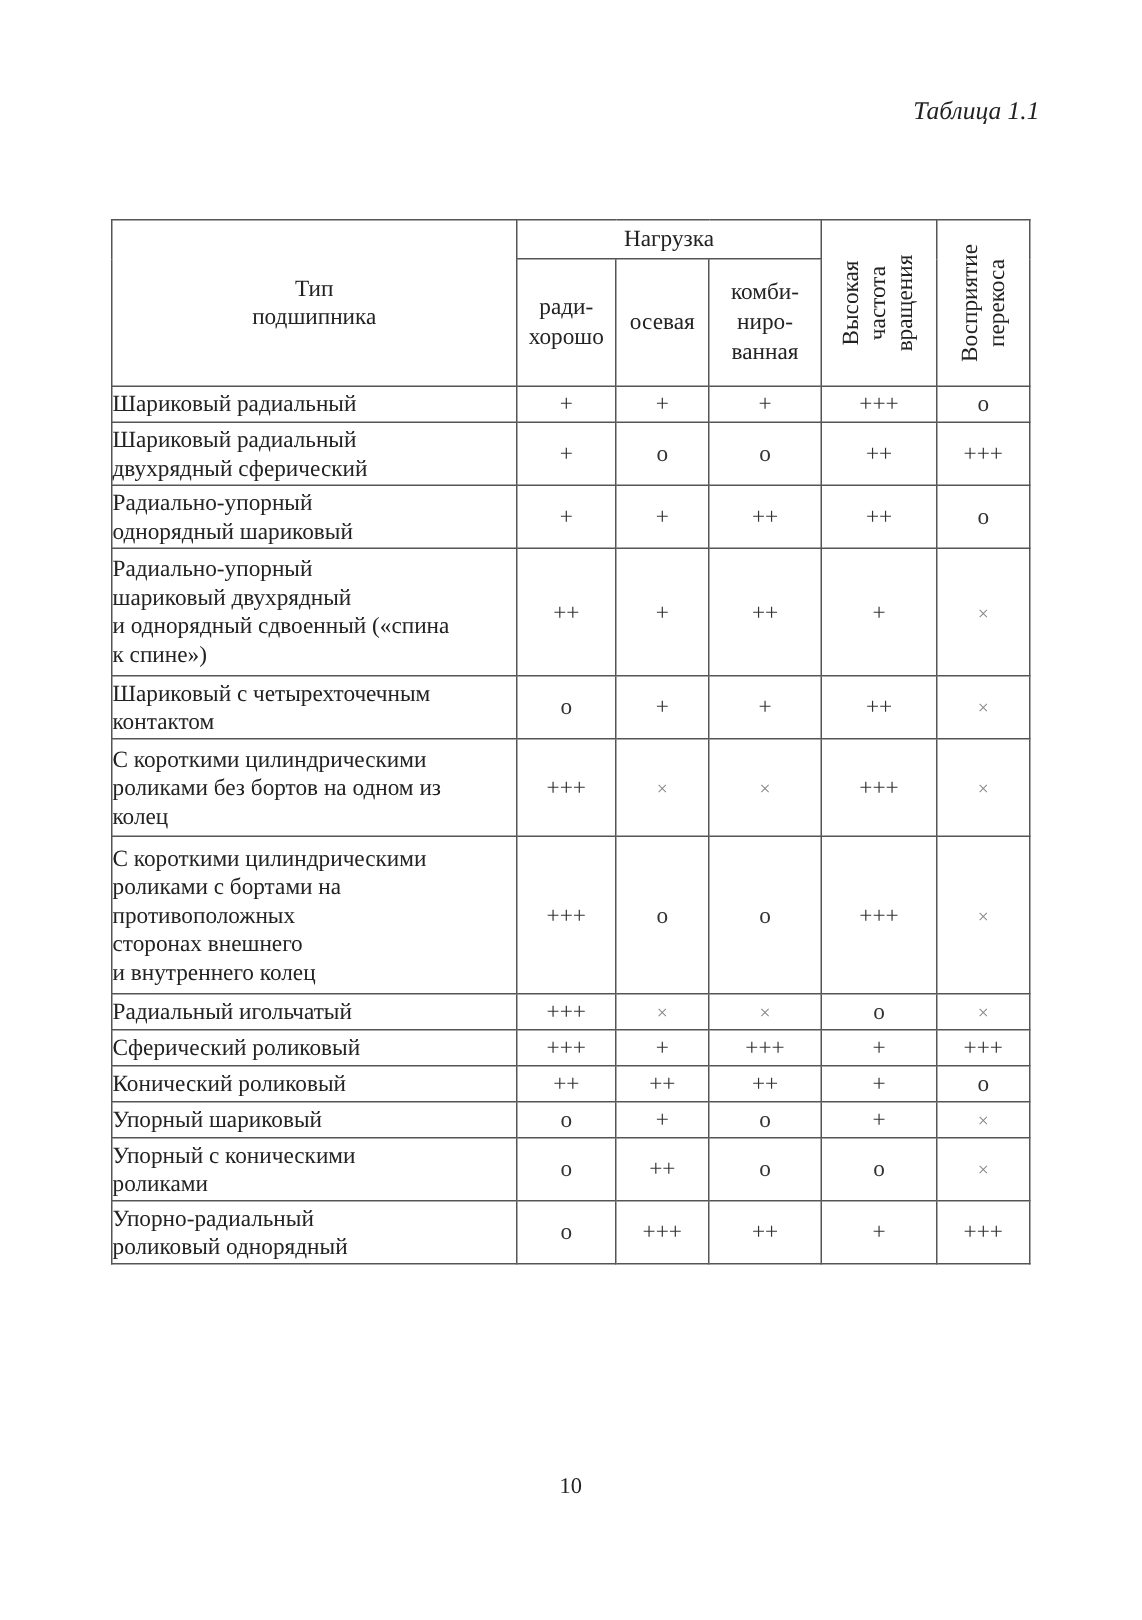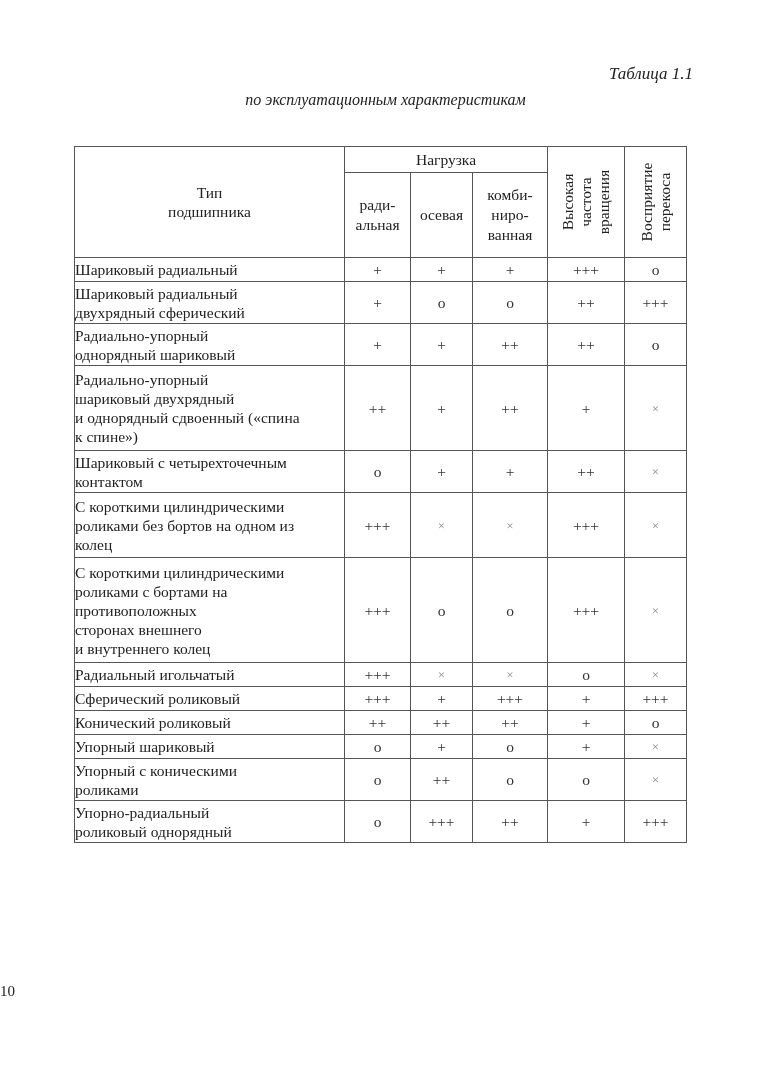--- a/index.html
+++ b/index.html
@@ -14,28 +14,27 @@
   th.type-h { height:110px; }
   th.load-h { height:25px; }
   th.sub { height:82px; line-height:20px; }
   th.vert { position:relative; }
   th.vert .vt { position:absolute; left:50%; top:50%; transform:translate(-50%,-50%) rotate(-90deg); white-space:nowrap; line-height:18px; text-align:center; font-size:15.5px; }
   td.name { text-align:left; padding:2px 4px 2px 3px; vertical-align:middle; white-space:pre-line;margin-left:35px; }
   td.v { text-align:center; vertical-align:middle; color:#333; }
   td.v.x { color:#888; font-size:13px; }
   .legend { position:absolute; top:882px; left:111px; font-size:15.5px; line-height:22px; }
   .legend .lbl { font-style:italic; }
-  .page-num { position:absolute; top:983px; left:0; width:761px; font-size:15px; padding-left:0; box-sizing:border-box; }
+  .page-num { position:absolute; top:983px; left:0; width:761px; text-align:center; font-size:15px; padding-left:0; box-sizing:border-box; }
 </style>
 </head>
 <body>
 
 <div class="table-label">Таблица 1.1</div>
 <div class="caption">
-  <div>по эксплуатационным характеристикам</div>
 </div>
 
 <table class="main">
   <colgroup>
     <col class="c-type">
       <col class="c-rad">
       <col class="c-ax">
       <col class="c-comb">
       <col class="c-hs">
       <col class="c-mis">
@@ -50,21 +49,21 @@
 частота
 вращения</span>
         </th>
       <th class="vert" rowspan="2">
           <span class="vt" style="white-space:pre-line">Восприятие
 перекоса</span>
         </th>
     </tr>
     <tr>
       <th class="sub"><span style="white-space:pre-line">ради-
-альная</span></th>
+хорошо</span></th>
       <th class="sub">осевая</th>
       <th class="sub"><span style="white-space:pre-line">комби-
 ниро-
 ванная</span></th>
     </tr>
   </thead>
   <tbody id="tbody">
       <tr style="height: 24px;">
         <td class="name">Шариковый радиальный</td>
         <td class="v">+</td>

